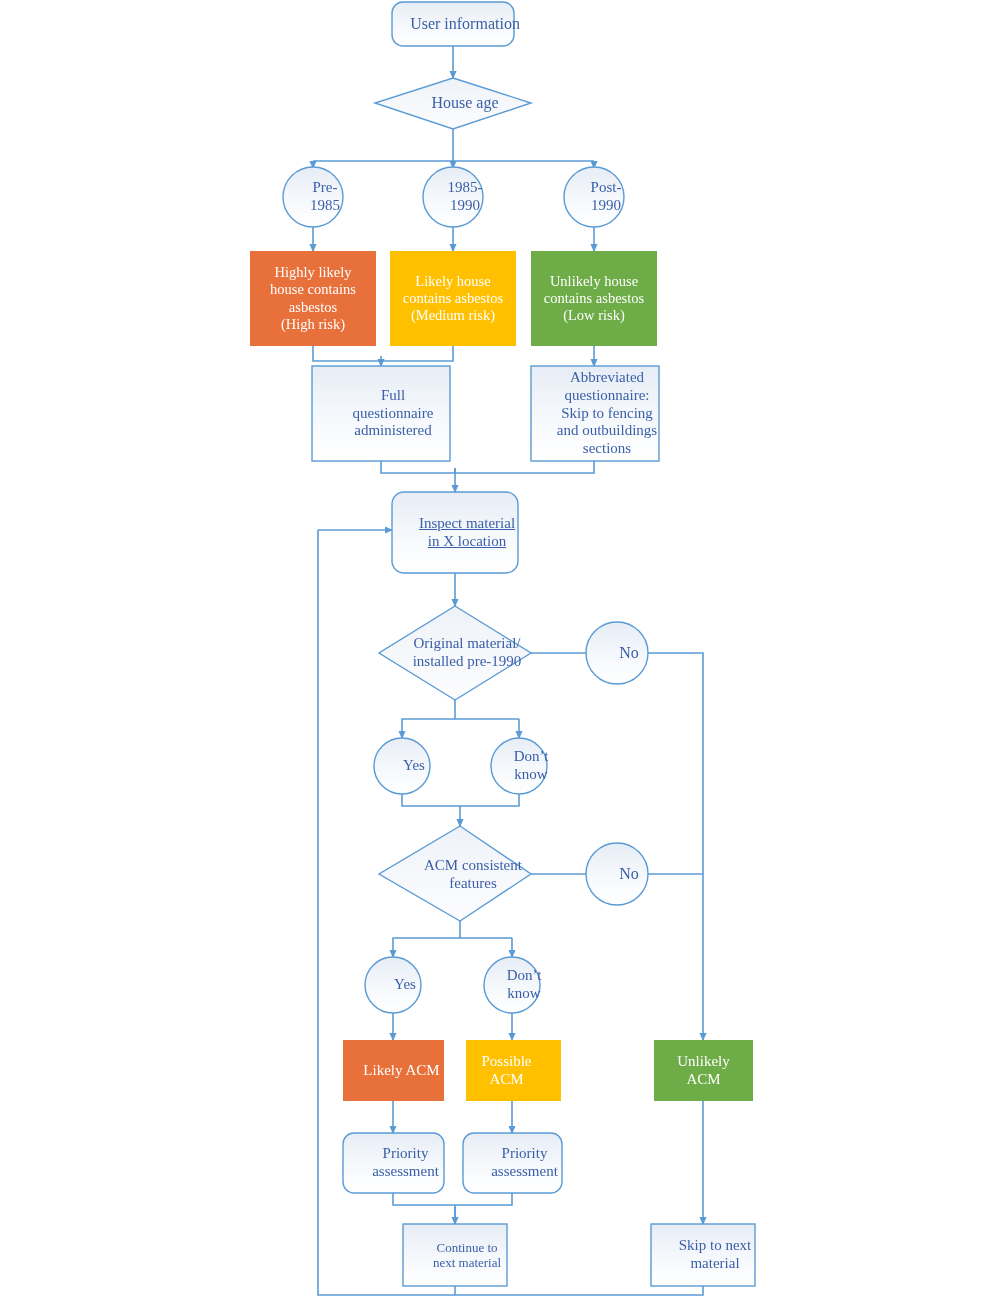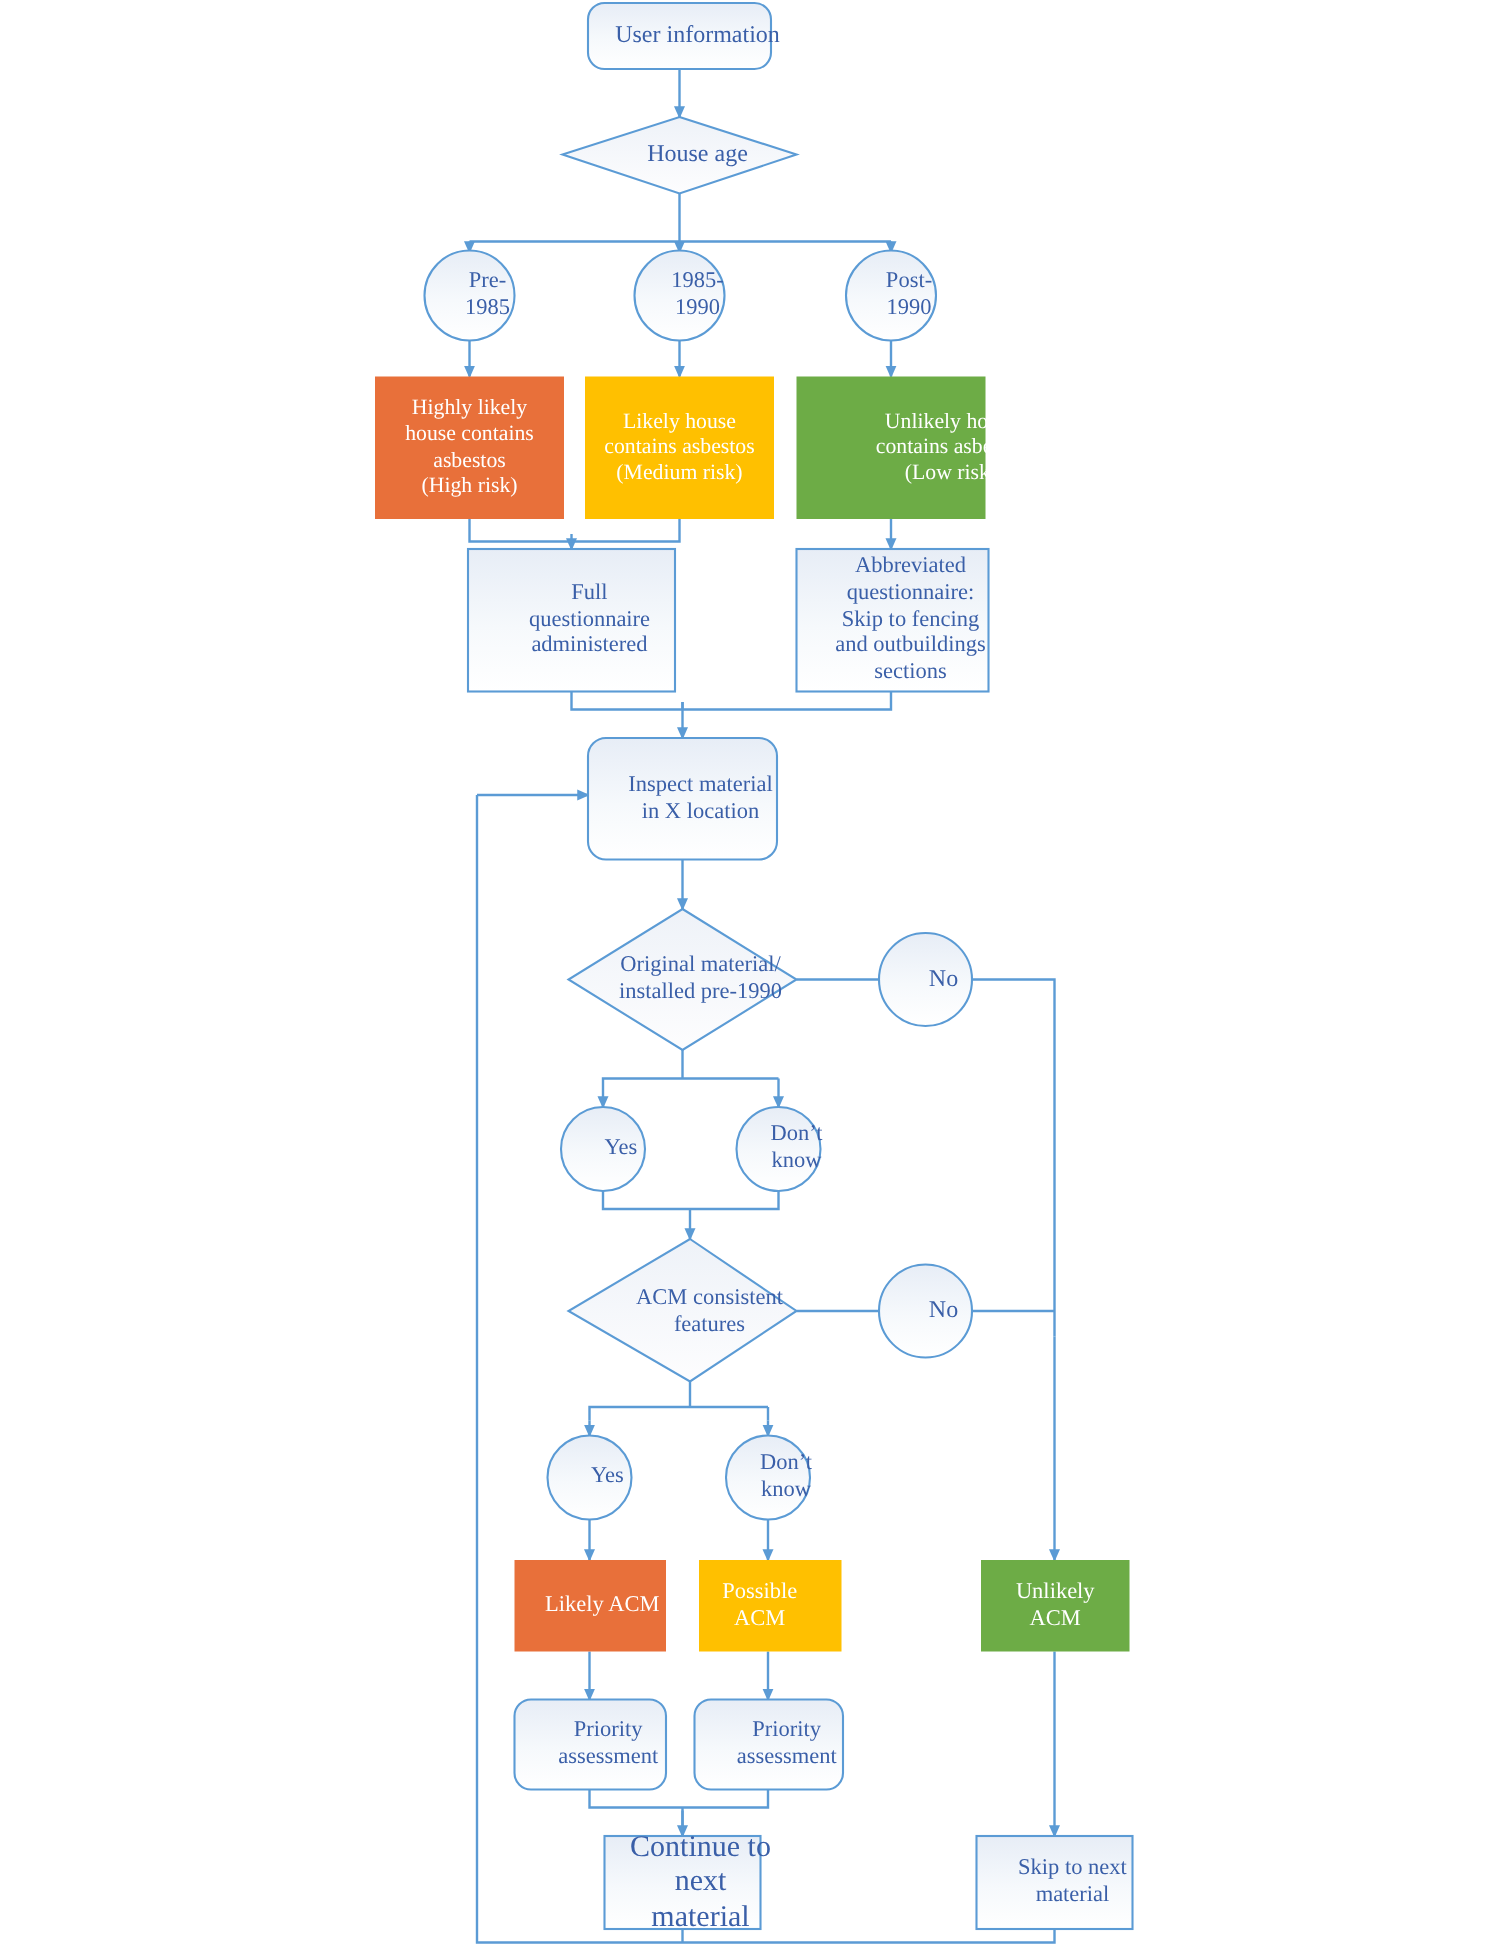--- a/index.html
+++ b/index.html
@@ -114,32 +114,32 @@
 1990</div>
   <div class="node-label blue-text" style="left:564px;top:167px;width:60px;height:60px;font-size:15px;white-space:pre-line;">Post-
 1990</div>
   <div class="node-label white-text" style="left:252px;top:253px;width:122px;height:91px;font-size:14.5px;white-space:pre-line;">Highly likely
 house contains
 asbestos
 (High risk)</div>
   <div class="node-label white-text" style="left:390px;top:253px;width:126px;height:91px;font-size:14.5px;white-space:pre-line;">Likely house
 contains asbestos
 (Medium risk)</div>
-  <div class="node-label white-text" style="left:531px;top:253px;width:126px;height:91px;font-size:14.5px;white-space:pre-line;margin-left:40px;">Unlikely house
+  <div class="node-label white-text" style="left:531px;top:253px;width:126px;height:91px;font-size:14.5px;white-space:pre-line;">Unlikely house
 contains asbestos
 (Low risk)</div>
   <div class="node-label blue-text" style="left:312px;top:366px;width:138px;height:95px;font-size:15px;white-space:pre-line;text-align:center;">Full
 questionnaire
 administered</div>
   <div class="node-label blue-text" style="left:531px;top:366px;width:128px;height:95px;font-size:15px;white-space:pre-line;">Abbreviated
 questionnaire:
 Skip to fencing
 and outbuildings
 sections</div>
-  <div class="node-label blue-text" style="left:392px;top:492px;width:126px;height:81px;font-size:15px;white-space:pre-line;">Inspect material
+  <div class="node-label blue-text" style="left:392px;top:492px;width:126px;height:81px;font-size:15px;white-space:pre-line;text-decoration:underline;">Inspect material
 in X location</div>
   <div class="node-label blue-text" style="left:370px;top:625px;width:170px;height:56px;font-size:15px;white-space:pre-line;">Original material/
 installed pre-1990</div>
   <div class="node-label blue-text" style="left:587px;top:623px;width:60px;height:60px;font-size:16px;">No</div>
   <div class="node-label blue-text" style="left:374px;top:738px;width:56px;height:56px;font-size:15px;">Yes</div>
   <div class="node-label blue-text" style="left:491px;top:738px;width:56px;height:56px;font-size:15px;white-space:pre-line;">Don’t
 know</div>
   <div class="node-label blue-text" style="left:386px;top:848px;width:150px;height:54px;font-size:15px;white-space:pre-line;">ACM consistent
 features</div>
   <div class="node-label blue-text" style="left:587px;top:844px;width:60px;height:60px;font-size:16px;">No</div>
@@ -148,18 +148,18 @@
 know</div>
   <div class="node-label white-text" style="left:343px;top:1040px;width:117px;height:61px;font-size:15px;">Likely ACM</div>
   <div class="node-label white-text" style="left:466px;top:1040px;width:81px;height:61px;font-size:15px;white-space:pre-line;">Possible
 ACM</div>
   <div class="node-label white-text" style="left:654px;top:1040px;width:99px;height:61px;font-size:15px;white-space:pre-line;">Unlikely
 ACM</div>
   <div class="node-label blue-text" style="left:343px;top:1133px;width:101px;height:60px;font-size:15px;white-space:pre-line;">Priority
 assessment</div>
   <div class="node-label blue-text" style="left:463px;top:1133px;width:99px;height:60px;font-size:15px;white-space:pre-line;">Priority
 assessment</div>
-  <div class="node-label blue-text" style="left:403px;top:1224px;width:104px;height:62px;font-size:20px;white-space:pre-line;">Continue to
+  <div class="node-label blue-text" style="left:403px;top:1224px;width:104px;height:62px;font-size:13px;white-space:pre-line;">Continue to
 next material</div>
   <div class="node-label blue-text" style="left:651px;top:1224px;width:104px;height:62px;font-size:15px;white-space:pre-line;">Skip to next
 material</div>
 
 </div>
 
 </body></html>

